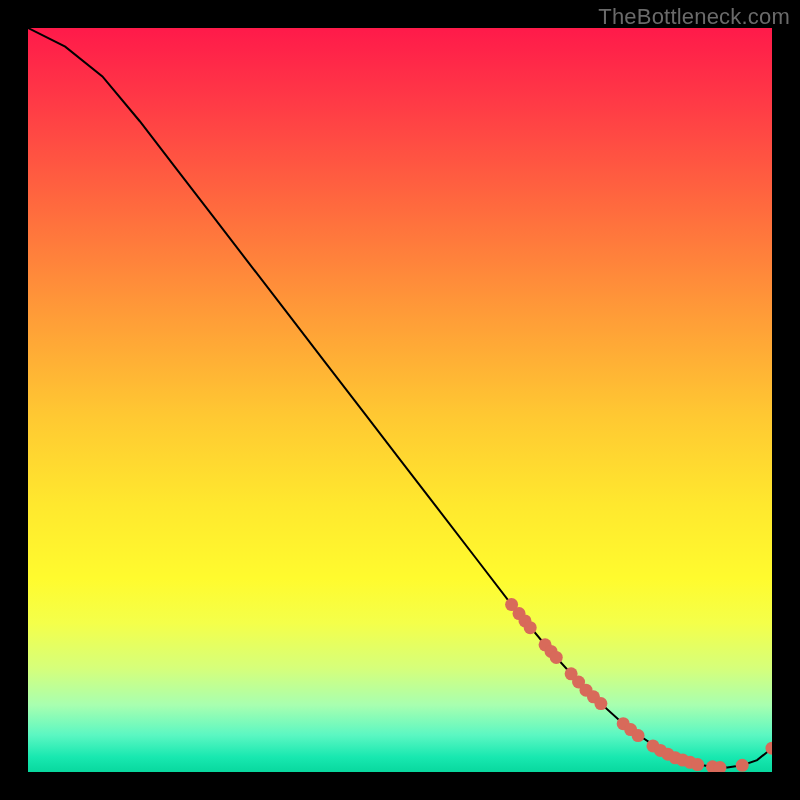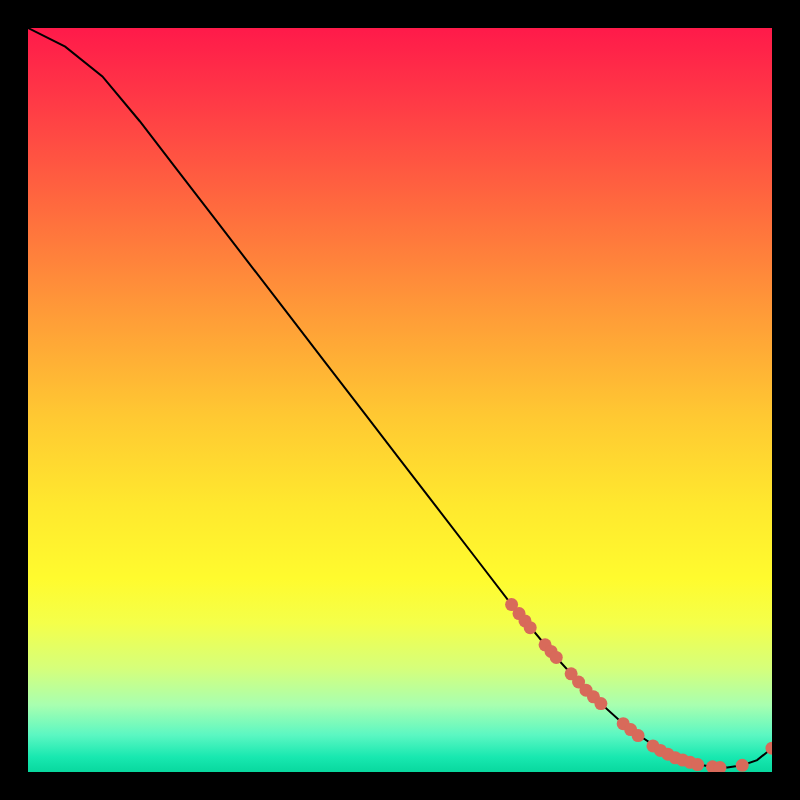--- a/index.html
+++ b/index.html
@@ -98,13 +98,14 @@
           <circle cx="654.72" cy="732.10" r="6.5" fill="#d86a5a" stroke="#b84838" stroke-width="0"></circle>
           <circle cx="662.16" cy="734.33" r="6.5" fill="#d86a5a" stroke="#b84838" stroke-width="0"></circle>
           <circle cx="669.60" cy="736.56" r="6.5" fill="#d86a5a" stroke="#b84838" stroke-width="0"></circle>
           <circle cx="684.48" cy="738.79" r="6.5" fill="#d86a5a" stroke="#b84838" stroke-width="0"></circle>
           <circle cx="691.92" cy="739.54" r="6.5" fill="#d86a5a" stroke="#b84838" stroke-width="0"></circle>
           <circle cx="714.24" cy="737.30" r="6.5" fill="#d86a5a" stroke="#b84838" stroke-width="0"></circle>
           <circle cx="744.00" cy="720.19" r="6.5" fill="#d86a5a" stroke="#b84838" stroke-width="0"></circle>
         </g>
     </svg>
   </div>
+  <div class="watermark">TheBottleneck.com</div>
 </div>
 
 </body></html>

